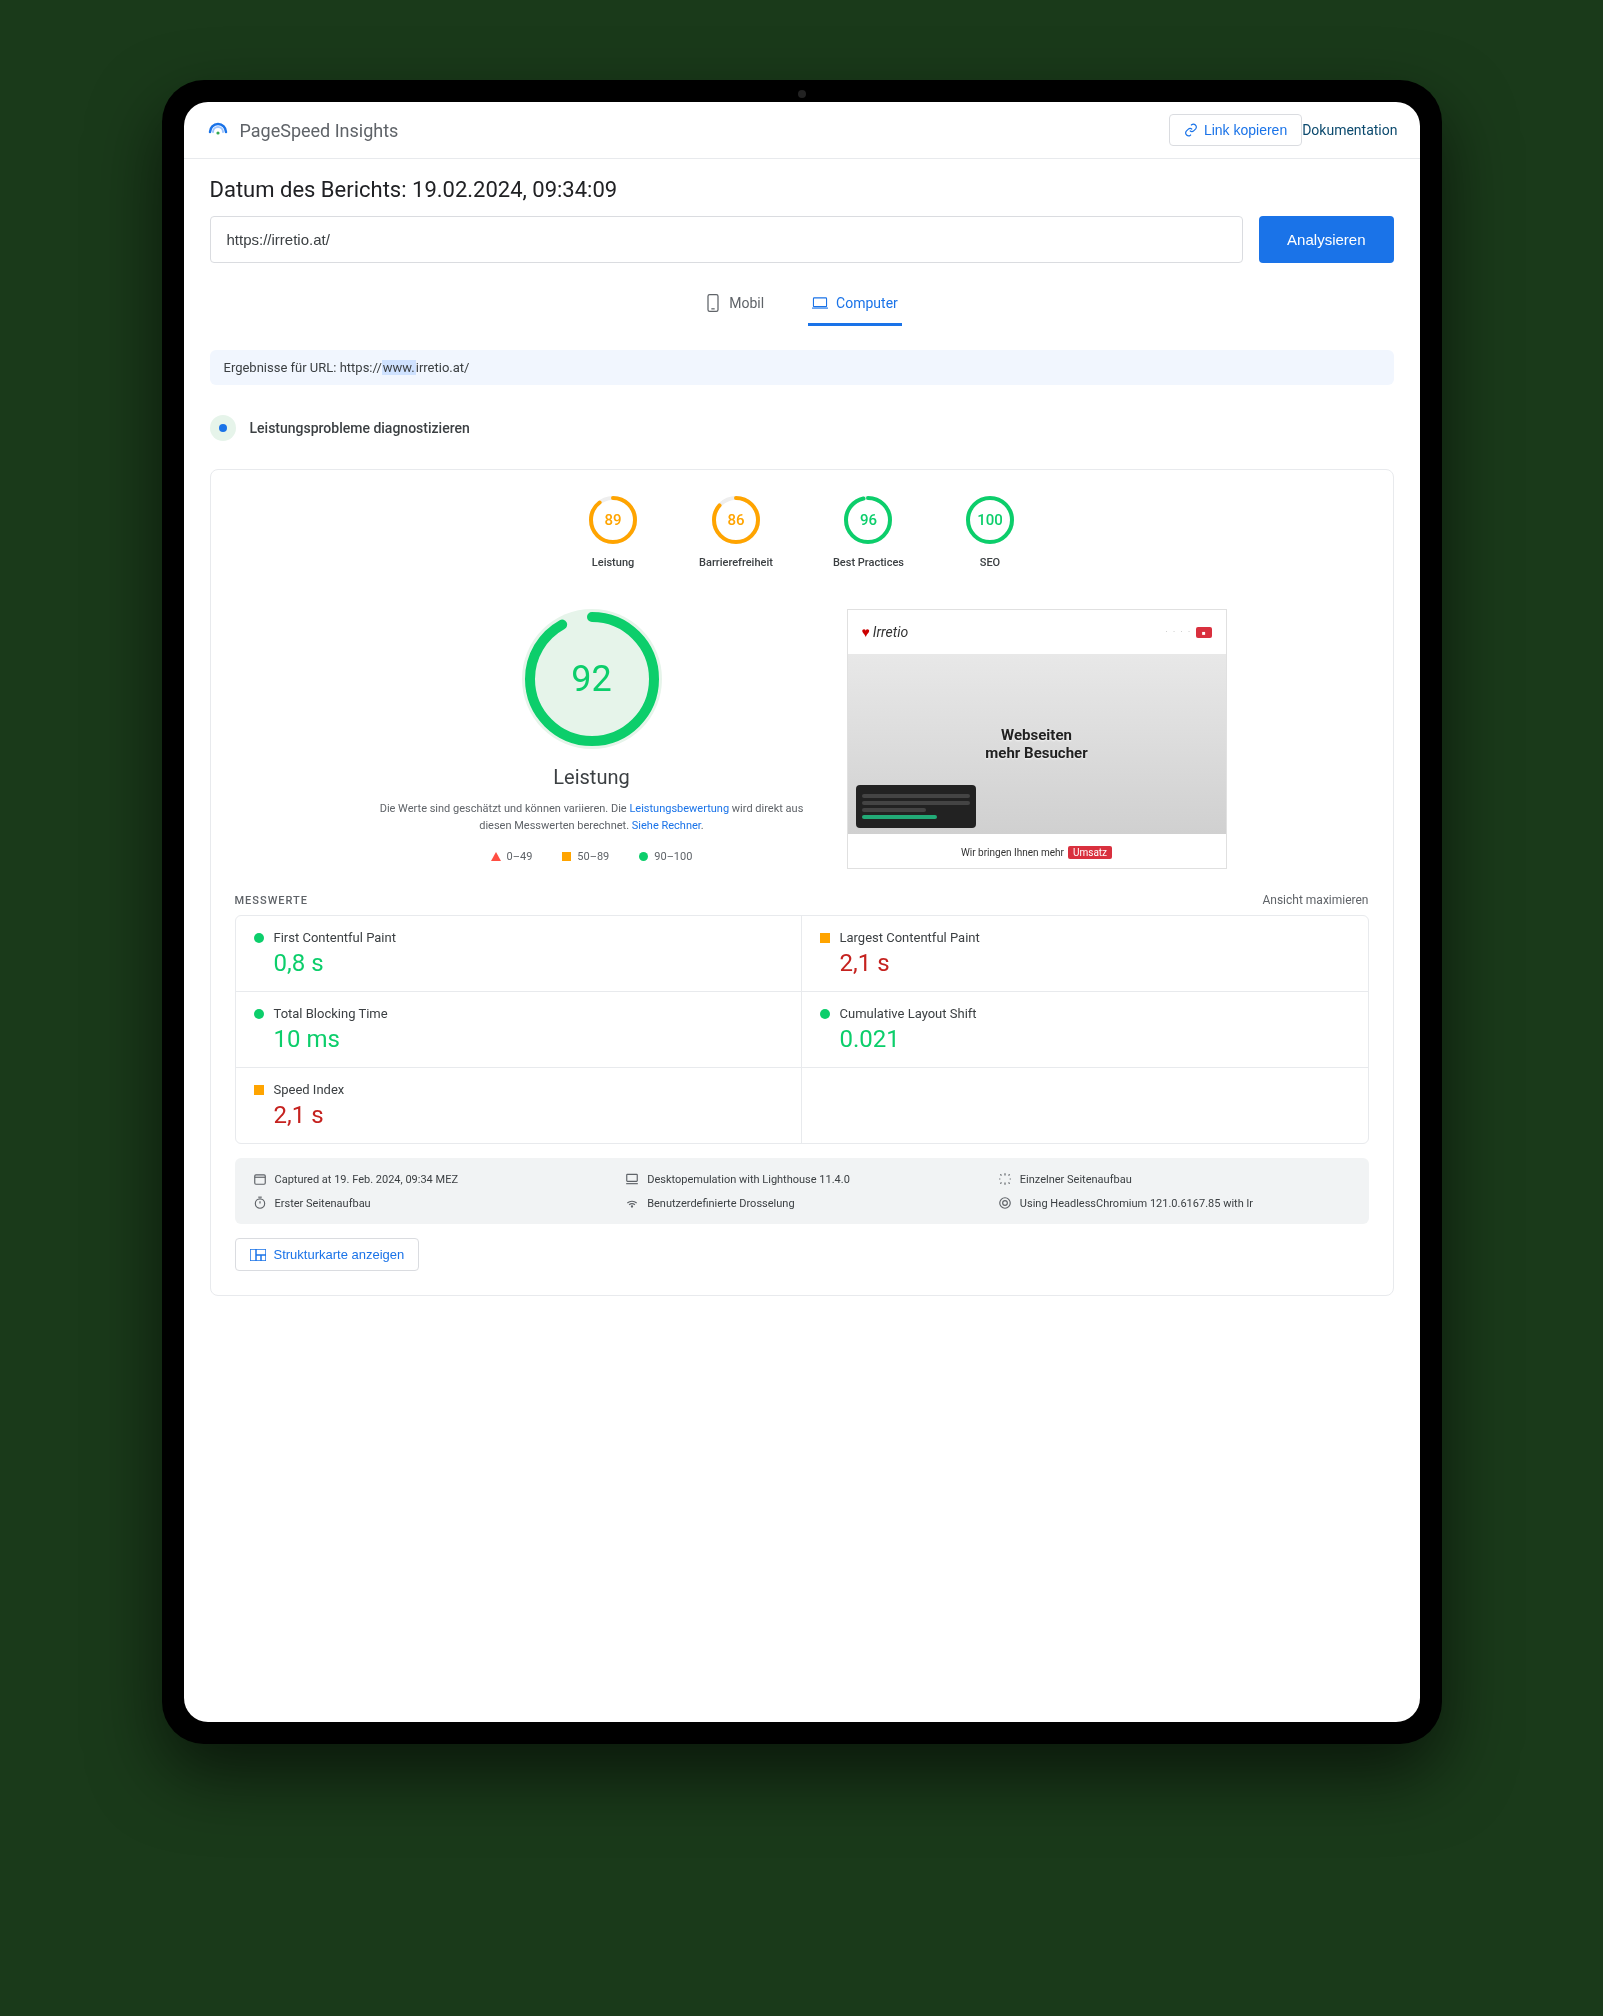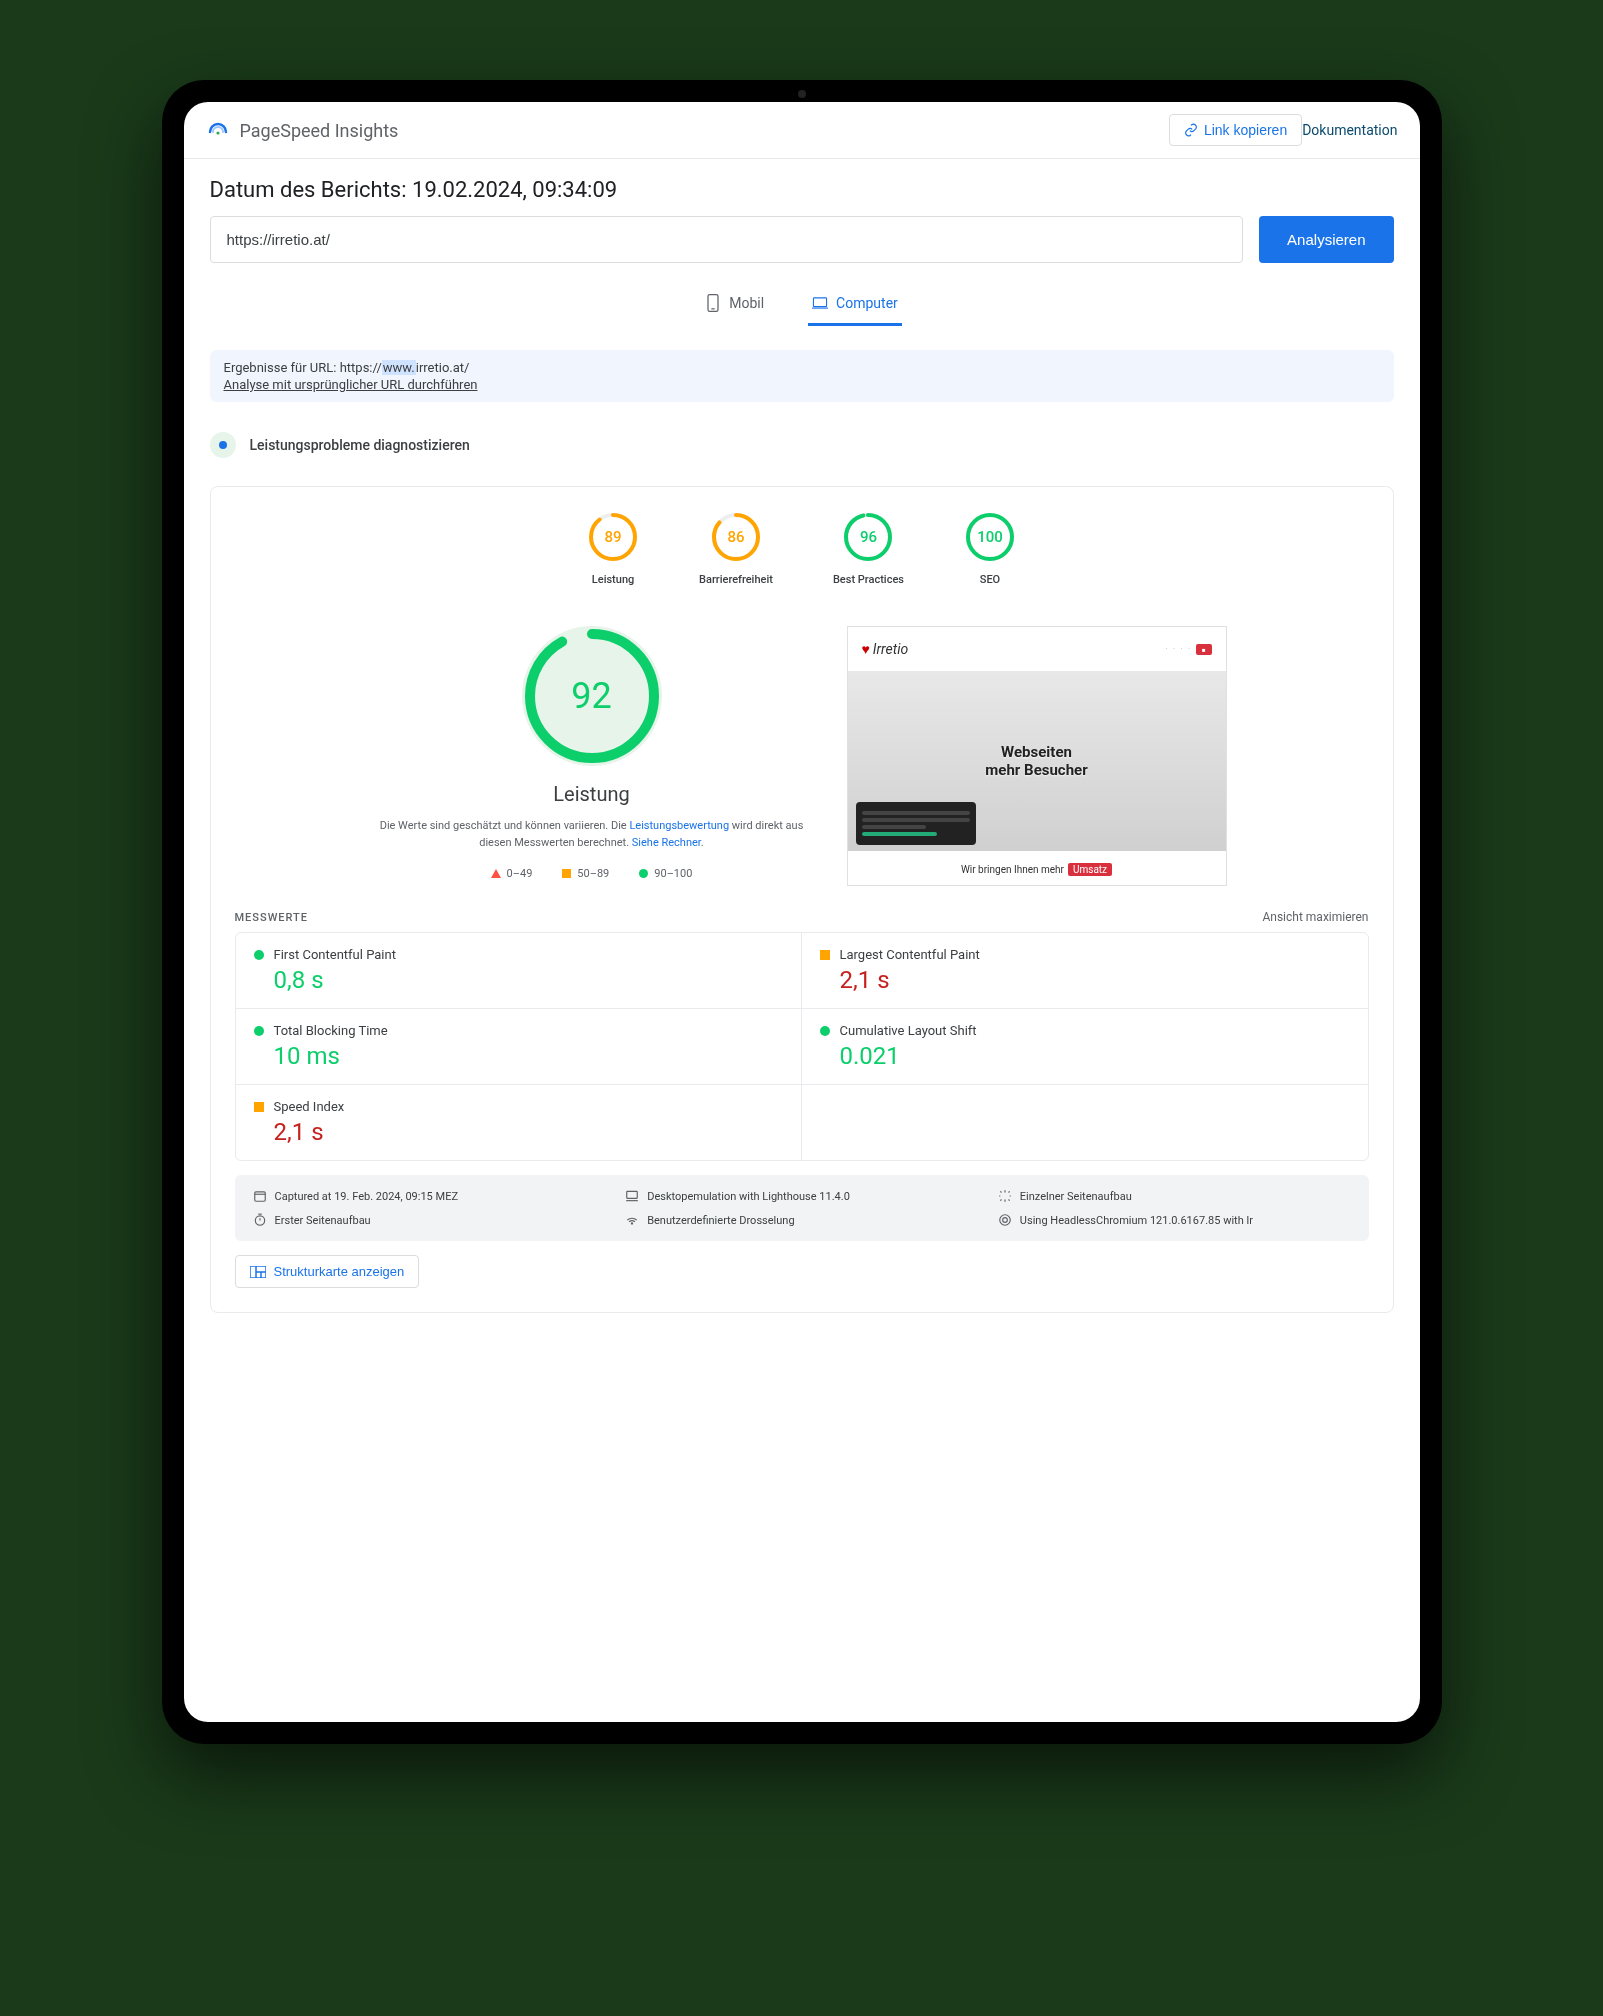--- a/index.html
+++ b/index.html
@@ -167,21 +167,20 @@
           <svg class="device-icon" viewBox="0 0 22 18" fill="none" stroke="#1a73e8" stroke-width="1.5">
               <rect x="2" y="2" width="18" height="12" rx="1"></rect>
               <line x1="0" y1="16" x2="22" y2="16"></line>
             </svg>
           <span>Computer</span>
         </div>
       </div>
 
       <div class="url-result-box">
         <span>Ergebnisse für URL: https://</span><span class="www">www.</span><span>irretio.at/</span>
-        <a>Analyse mit ursprünglicher URL durchführen</a>
       </div>
 
 
       <div class="section-row" style="border-bottom:none;">
         <div class="section-icon icon-diag"></div>
         <span style="font-size:14px;color:#3c4043;font-weight:500;">Leistungsprobleme diagnostizieren</span>
       </div>
 
       <div class="panel">
 
@@ -328,21 +327,21 @@
     <div class="metric-val val-orange">2,1 s</div>
   </div>
           </div>
 
         <div class="footer-info">
           <div class="fi">
               <svg class="fi-icon" viewBox="0 0 24 24" fill="none" stroke="currentColor" stroke-width="2">
                 <rect x="3" y="5" width="18" height="16" rx="2"></rect>
                 <line x1="3" y1="9" x2="21" y2="9"></line>
               </svg>
-              <span>Captured at 19. Feb. 2024, 09:15 MEZ</span>
+              <span>Captured at 19. Feb. 2024, 09:34 MEZ</span>
             </div>
           <div class="fi">
               <svg class="fi-icon" viewBox="0 0 24 24" fill="none" stroke="currentColor" stroke-width="2">
                 <rect x="3" y="4" width="18" height="12" rx="1"></rect>
                 <line x1="2" y1="20" x2="22" y2="20"></line>
               </svg>
               <span>Desktopemulation with Lighthouse 11.4.0</span>
             </div>
           <div class="fi">
               <svg class="fi-icon" viewBox="0 0 24 24" fill="none" stroke="currentColor" stroke-width="2">

